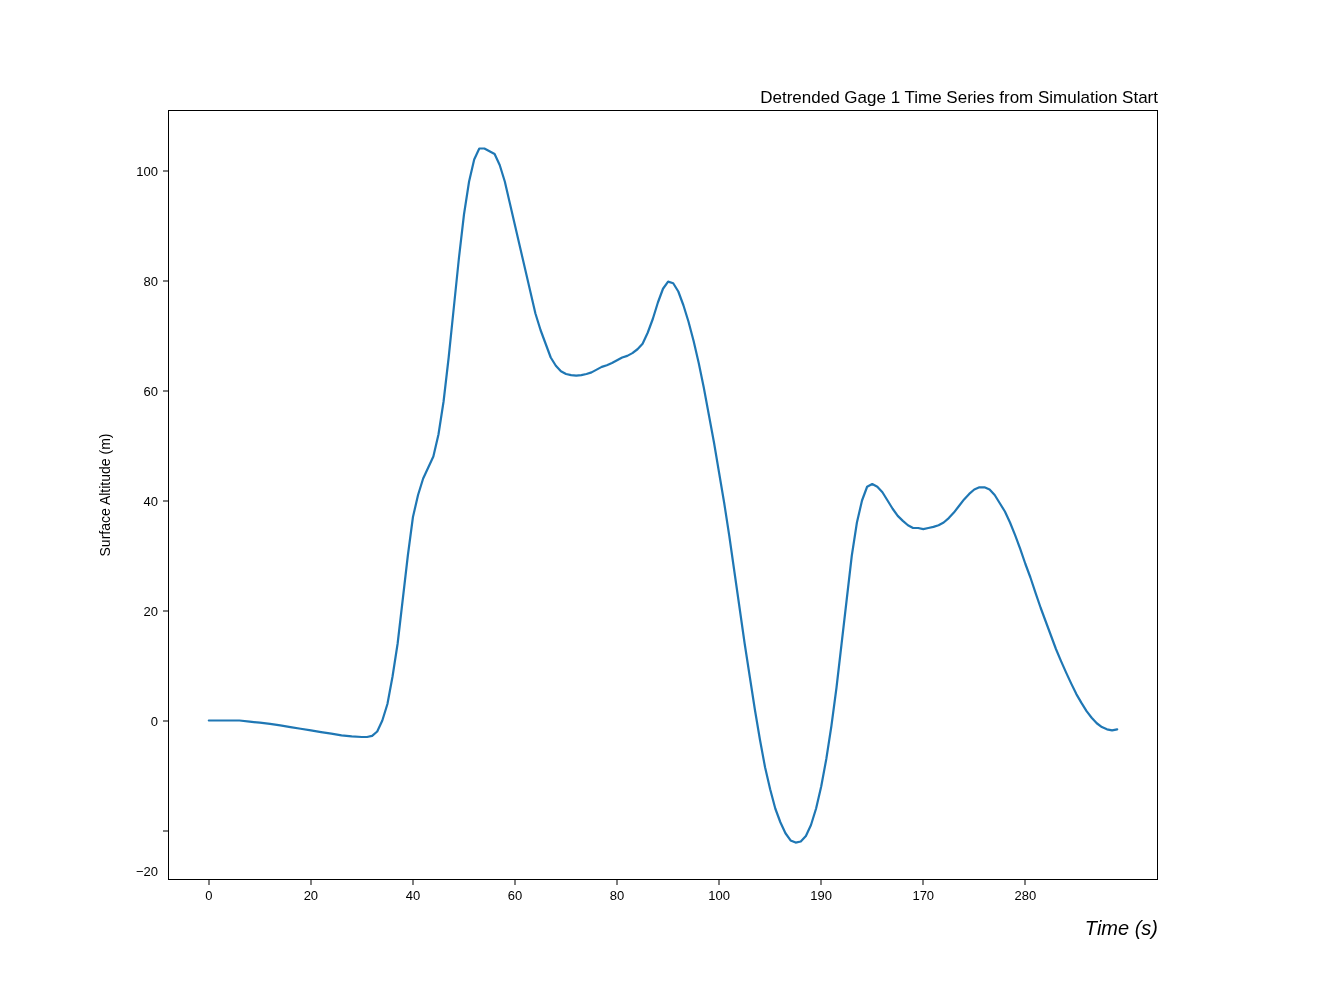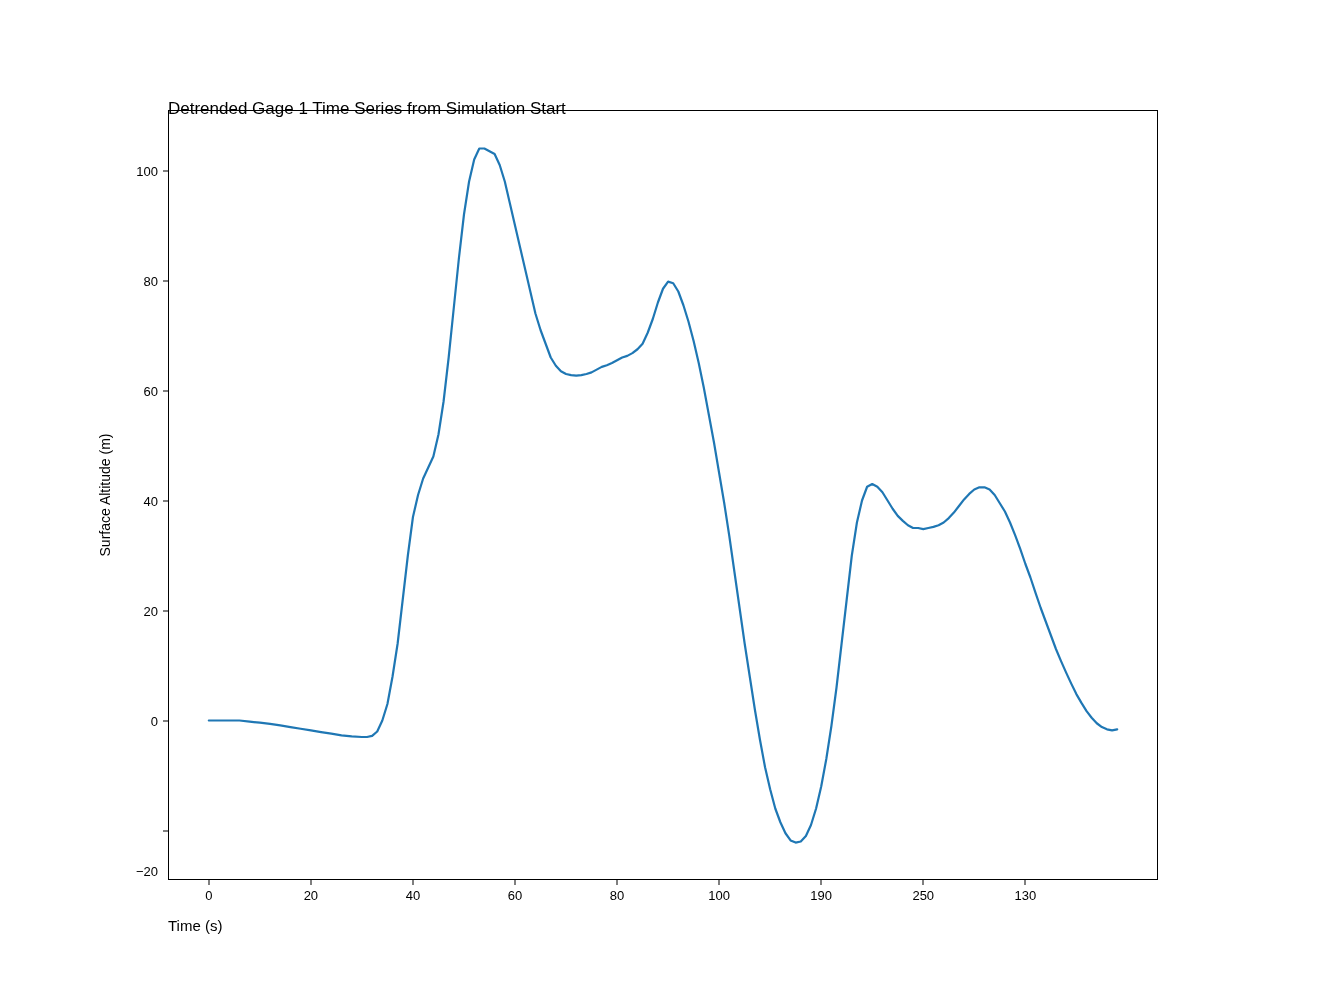--- a/index.html
+++ b/index.html
@@ -22,35 +22,36 @@
       position: absolute;
       left: 0;
       top: 0;
       width: 100%;
       height: 100%;
       border: 1px solid black;
       box-sizing: border-box;
     }
     .title {
       position: absolute;
-      top: 99px;
+      top: 88px;
       left: 168px;
       width: 990px;
-      text-align: left;
+      text-align: right;
       font-size: 17px;
       color: black;
     }
     .xlabel {
       position: absolute;
       top: 917px;
       left: 168px;
       width: 990px;
-      text-align: left;
-      font-size: 15px;
+      text-align: right;
+      font-size: 20px;
       color: black;
+      font-style: italic;
     }
     .ylabel {
       position: absolute;
       left: 95px;
       top: 110px;
       height: 770px;
       width: 20px;
       display: flex;
       align-items: center;
       justify-content: center;
@@ -132,23 +133,23 @@
       <div class="x-tick" style="left: 244.948px;">40</div>
       <div class="x-tick-mark" style="left: 347.01px;"></div>
       <div class="x-tick" style="left: 347.01px;">60</div>
       <div class="x-tick-mark" style="left: 449.072px;"></div>
       <div class="x-tick" style="left: 449.072px;">80</div>
       <div class="x-tick-mark" style="left: 551.134px;"></div>
       <div class="x-tick" style="left: 551.134px;">100</div>
       <div class="x-tick-mark" style="left: 653.196px;"></div>
       <div class="x-tick" style="left: 653.196px;">190</div>
       <div class="x-tick-mark" style="left: 755.258px;"></div>
-      <div class="x-tick" style="left: 755.258px;">250</div>
+      <div class="x-tick" style="left: 755.258px;">170</div>
       <div class="x-tick-mark" style="left: 857.32px;"></div>
-      <div class="x-tick" style="left: 857.32px;">130</div>
+      <div class="x-tick" style="left: 857.32px;">280</div>
     </div>
   <div id="y-ticks-container">
       <div class="y-tick-mark" style="top: 720.5px;"></div>
       <div class="y-tick" style="top: 720.5px; margin-top: 40px;">−20</div>
       <div class="y-tick-mark" style="top: 610.5px;"></div>
       <div class="y-tick" style="top: 610.5px;">0</div>
       <div class="y-tick-mark" style="top: 500.5px;"></div>
       <div class="y-tick" style="top: 500.5px;">20</div>
       <div class="y-tick-mark" style="top: 390.5px;"></div>
       <div class="y-tick" style="top: 390.5px;">40</div>

